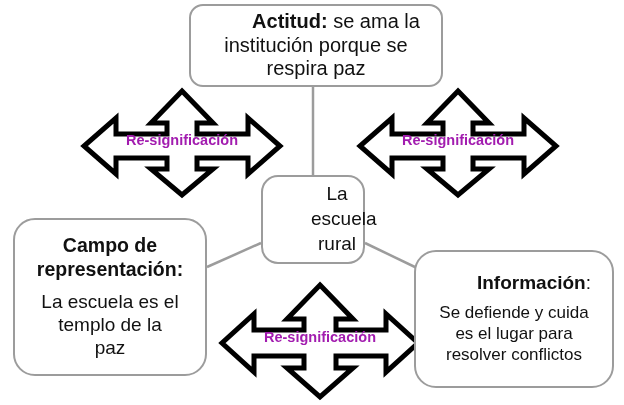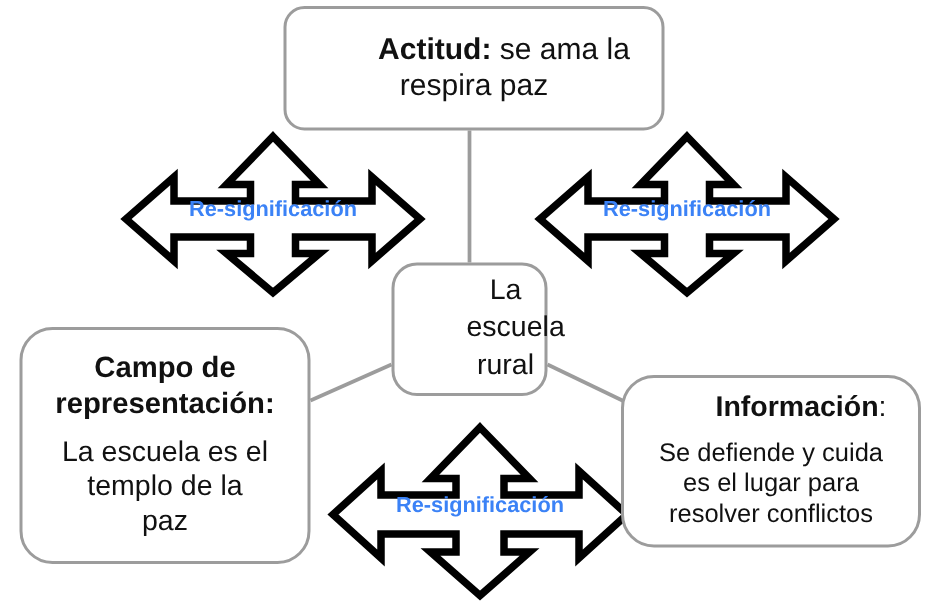--- a/index.html
+++ b/index.html
@@ -89,21 +89,21 @@
     margin-bottom: 9px;
   }
   #node-left .body {
     line-height: 1.22;
   }
 
   #node-right {
     left: 414px;
     top: 250px;
     width: 200px;
-    height: 115px;
+    height: 138px;
     font-size: 17px;
     border-radius: 22px;
     padding: 3px 5px;
   }
   #node-right .heading {
     font-size: 19px;
     line-height: 1.2;
     margin-bottom: 8px;
   }
   #node-right .heading b { font-weight: bold; }
@@ -119,21 +119,21 @@
   .quad-arrow svg {
     display: block;
     overflow: visible;
   }
   .quad-arrow .arrow-label {
     position: absolute;
     left: 0;
     width: 100%;
     text-align: center;
     font-weight: bold;
-    color: #3b82f6;
+    color: #a21caf;
     white-space: nowrap;
   }
 
   #arrow-left  { left: 82px;  top: 89px;  width: 200px; height: 108px; }
   #arrow-right { left: 358px; top: 89px;  width: 200px; height: 108px; }
   #arrow-bottom{ left: 220px; top: 283px; width: 200px; height: 116px; }
 
   #arrow-left .arrow-label  { top: 43px; font-size: 14.5px; }
   #arrow-right .arrow-label { top: 43px; font-size: 14.5px; }
   #arrow-bottom .arrow-label{ top: 46px; font-size: 14.5px; }
@@ -144,20 +144,21 @@
 <div id="canvas">
 
   <svg id="connectors" viewBox="0 0 624 405" width="624" height="405">
     <line x1="313" y1="175" x2="313" y2="87" stroke="#9c9c9c" stroke-width="2.5"></line>
     <line x1="261" y1="243" x2="207" y2="267" stroke="#9c9c9c" stroke-width="2.5"></line>
     <line x1="365" y1="243" x2="417" y2="268" stroke="#9c9c9c" stroke-width="2.5"></line>
   </svg>
 
   <div class="node" id="node-top">
     <span class="line"><b>Actitud:</b> <span>se ama la</span></span>
+    <span class="line">institución porque se</span>
     <span class="line">respira paz</span>
   </div>
 
   <div class="node" id="node-center">
     <span class="line">La</span>
     <span class="line">escuela</span>
     <span class="line">rural</span>
   </div>
 
   <div class="node" id="node-left">

